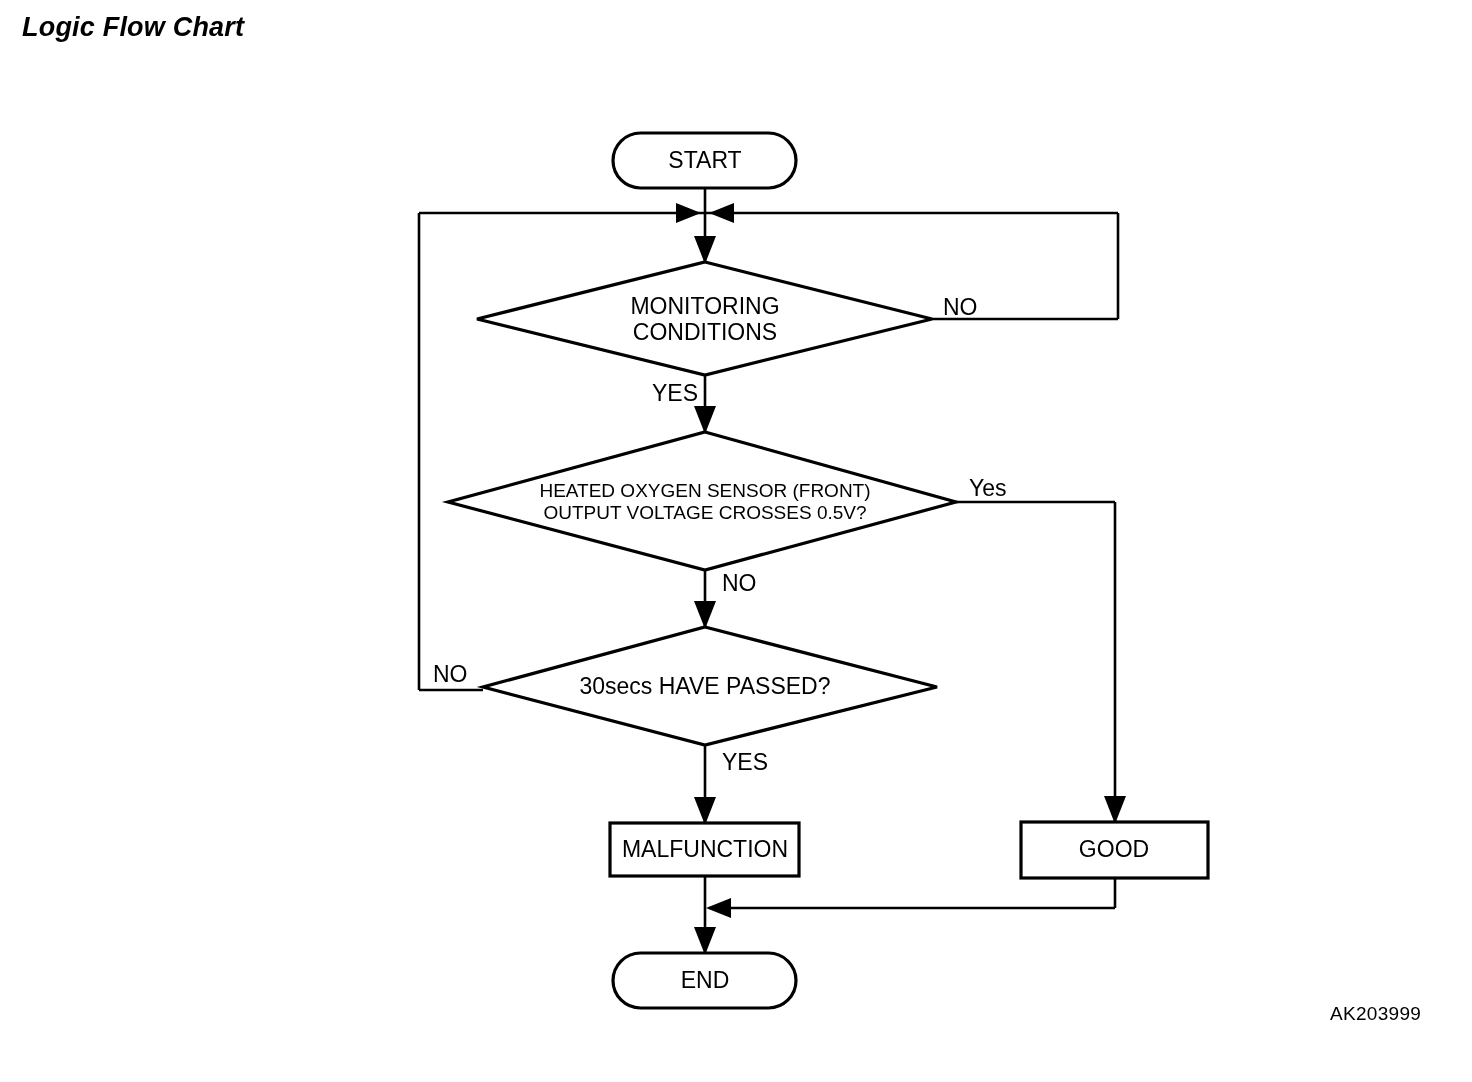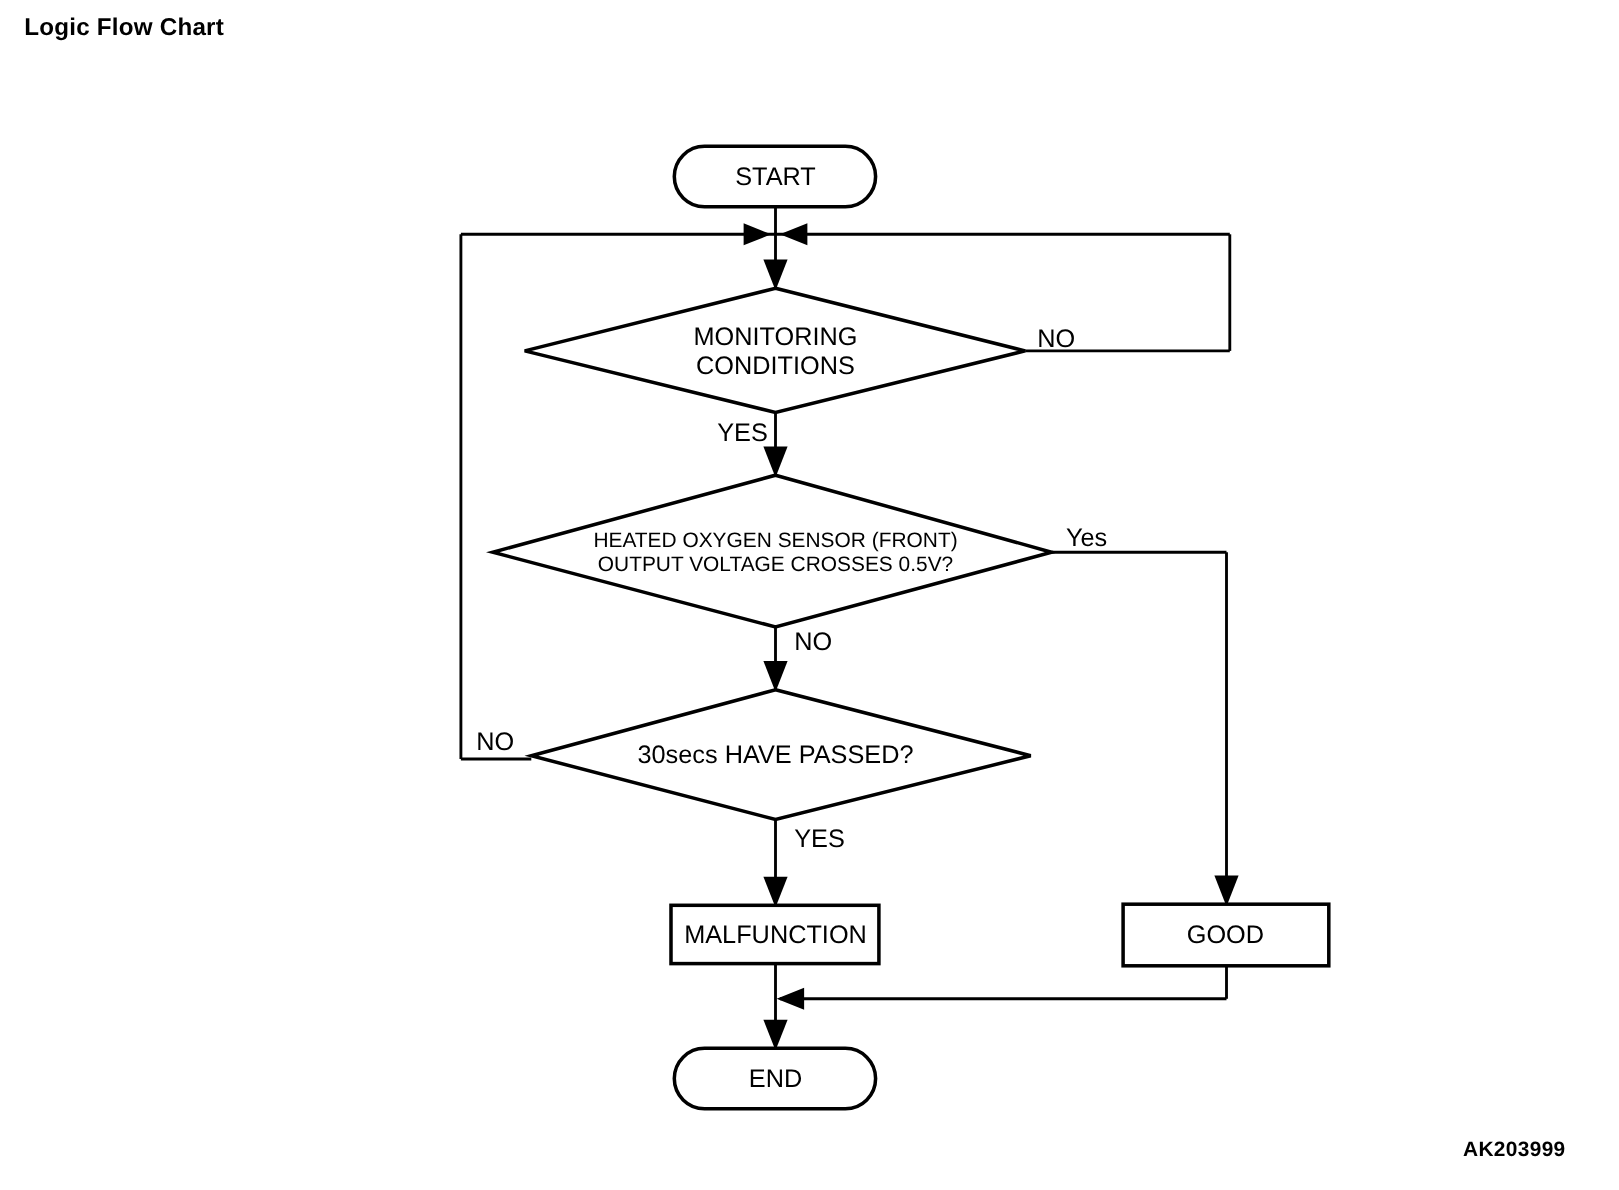--- a/index.html
+++ b/index.html
@@ -16,31 +16,32 @@
     position: relative;
     width: 1472px;
     height: 1082px;
     background: #ffffff;
     overflow: hidden;
   }
   #page-title {
     position: absolute;
     left: 22px;
     top: 12px;
-    font-size: 22px;
+    font-size: 27px;
     font-weight: bold;
     letter-spacing: 0.2px;
     white-space: nowrap;
+    font-style: italic;
   }
   #figure-code {
     position: absolute;
     left: 1330px;
-    top: 1035px;
+    top: 1003px;
     font-size: 19px;
-    font-weight: bold;
+    font-weight: normal;
     letter-spacing: 0.3px;
     white-space: nowrap;
   }
   #flow-svg {
     position: absolute;
     left: 0;
     top: 0;
   }
   .node-text {
     font-family: "Liberation Sans", sans-serif;

